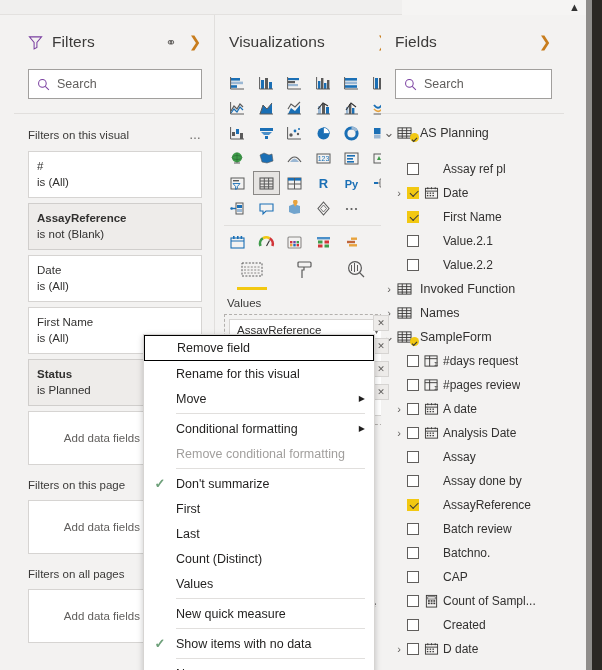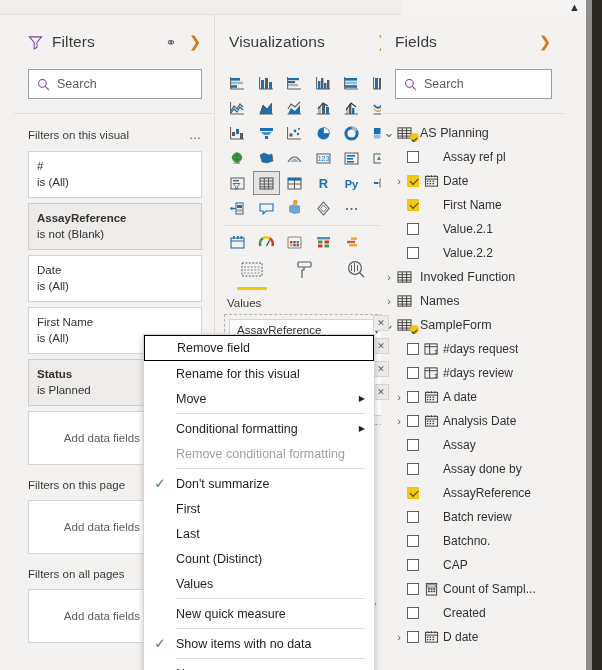--- a/index.html
+++ b/index.html
@@ -665,21 +665,21 @@
               <line x1="1" y1="10.8" x2="15" y2="10.8" stroke="#3b3a39"></line>
               <line x1="5.6" y1="2" x2="5.6" y2="13" stroke="#3b3a39"></line>
               <line x1="10.3" y1="2" x2="10.3" y2="13" stroke="#3b3a39"></line>
             </svg>
             <span style="position: absolute; right: -3px; bottom: -2px; width: 9px; height: 9px; border-radius: 50%; background: rgb(242, 200, 17);"><svg viewBox="0 0 9 9" width="9" height="9">
                 <polyline points="2,4.6 3.7,6.3 7,2.8" fill="none" stroke="#3b3a39" stroke-width="1.2"></polyline>
               </svg></span>
           </span>
           <span class="ftext">AS Planning</span>
         </div>
-        <div class="frow" style="padding-left: 10px;">
+        <div class="frow" style="padding-left: 10px; margin-top: 12px;">
           <span class="exp"></span>
           <span class="cbx"></span>
           <span style="width: 19px; flex: 0 0 auto;"></span>
           <span class="ftext">Assay ref pl</span>
         </div>
         <div class="frow" style="padding-left: 10px;">
           <span class="exp" style="font-size: 11px;">›</span>
           <span class="cbx on"></span>
           <svg viewBox="0 0 16 15" class="ficon">
             <rect x="1.5" y="2.5" width="13" height="10.5" fill="none" stroke="#3b3a39" stroke-width="1"></rect>
@@ -774,21 +774,21 @@
         </div>
         <div class="frow" style="padding-left: 10px;">
           <span class="exp"></span>
           <span class="cbx"></span>
           <svg viewBox="0 0 16 15" class="ficon">
             <rect x="1" y="2" width="13" height="11" fill="none" stroke="#3b3a39" stroke-width="1"></rect>
             <line x1="1" y1="5" x2="14" y2="5" stroke="#3b3a39"></line>
             <line x1="6" y1="2" x2="6" y2="13" stroke="#3b3a39"></line>
             <text x="11" y="12.6" font-size="6.4" fill="#3b3a39" font-family="Liberation Sans">Σ</text>
           </svg>
-          <span class="ftext">#days review</span>
+          <span class="ftext">#pages review</span>
         </div>
         <div class="frow" style="padding-left: 10px;">
           <span class="exp" style="font-size: 11px;">›</span>
           <span class="cbx"></span>
           <svg viewBox="0 0 16 15" class="ficon">
             <rect x="1.5" y="2.5" width="13" height="10.5" fill="none" stroke="#3b3a39" stroke-width="1"></rect>
             <line x1="1.5" y1="5.5" x2="14.5" y2="5.5" stroke="#3b3a39"></line>
             <line x1="4" y1="1.3" x2="4" y2="3.4" stroke="#3b3a39"></line>
             <line x1="8" y1="1.3" x2="8" y2="3.4" stroke="#3b3a39"></line>
             <line x1="12" y1="1.3" x2="12" y2="3.4" stroke="#3b3a39"></line>

